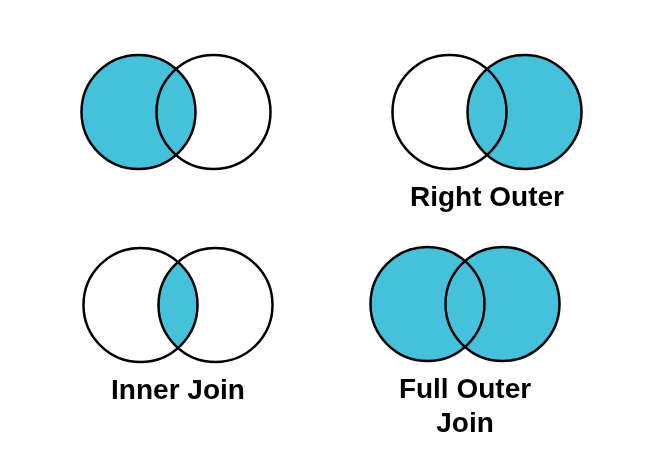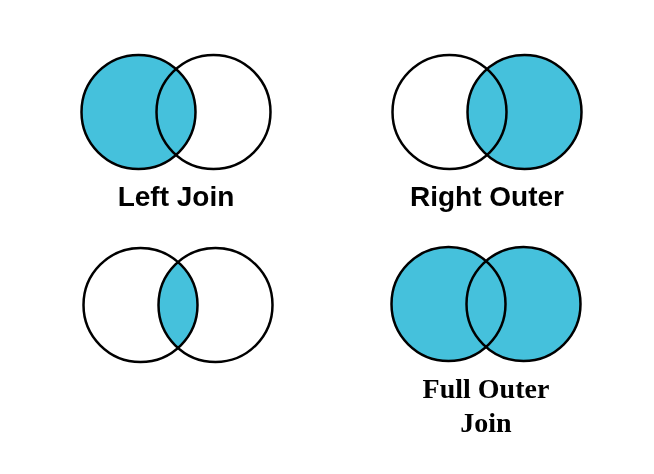--- a/index.html
+++ b/index.html
@@ -15,21 +15,21 @@
     font-family: "Liberation Sans", sans-serif;
   }
   .cell {
     position: absolute;
     width: 240px;
     text-align: center;
   }
   .cell-tl { left: 56px;  top: 52px; }
   .cell-tr { left: 367px; top: 52px; }
   .cell-bl { left: 58px;  top: 245px; }
-  .cell-br { left: 366px; top: 244px; font-family: Liberation Serif, serif; }
+  .cell-br { left: 345px; top: 244px; }
   .venn {
     display: block;
     margin: 0 auto;
     width: 200px;
     height: 120px;
     overflow: visible;
   }
   .venn .fill { display: none; fill: var(--venn-fill, #45C1DC); stroke: none; }
   .venn.mode-left  .fill-left  { display: inline; }
   .venn.mode-right .fill-right { display: inline; }
@@ -63,21 +63,20 @@
       <clipPath id="lensClipA">
           <circle cx="137.5" cy="60" r="57"></circle>
         </clipPath>
     </defs>
     <circle class="fill fill-left" cx="62.5" cy="60" r="57"></circle>
     <circle class="fill fill-right" cx="137.5" cy="60" r="57"></circle>
     <circle class="fill fill-lens" cx="62.5" cy="60" r="57" clip-path="url(#lensClipA)"></circle>
     <circle class="outline" cx="62.5" cy="60" r="57"></circle>
     <circle class="outline" cx="137.5" cy="60" r="57"></circle>
   </svg>
-  <div class="label">Left Join</div>
 </div>
 
 <div class="cell cell-tr">
   <svg class="venn mode-right" viewBox="0 0 200 120" aria-hidden="true">
     <defs>
       <clipPath id="lensClipB">
           <circle cx="137.5" cy="60" r="57"></circle>
         </clipPath>
     </defs>
     <circle class="fill fill-left" cx="62.5" cy="60" r="57"></circle>
@@ -95,20 +94,21 @@
       <clipPath id="lensClipC">
           <circle cx="137.5" cy="60" r="57"></circle>
         </clipPath>
     </defs>
     <circle class="fill fill-left" cx="62.5" cy="60" r="57"></circle>
     <circle class="fill fill-right" cx="137.5" cy="60" r="57"></circle>
     <circle class="fill fill-lens" cx="62.5" cy="60" r="57" clip-path="url(#lensClipC)"></circle>
     <circle class="outline" cx="62.5" cy="60" r="57"></circle>
     <circle class="outline" cx="137.5" cy="60" r="57"></circle>
   </svg>
+  <div class="label">Inner Join</div>
 </div>
 
 <div class="cell cell-br">
   <svg class="venn mode-both" viewBox="0 0 200 120" aria-hidden="true">
     <defs>
       <clipPath id="lensClipD">
           <circle cx="137.5" cy="60" r="57"></circle>
         </clipPath>
     </defs>
     <circle class="fill fill-left" cx="62.5" cy="60" r="57"></circle>

